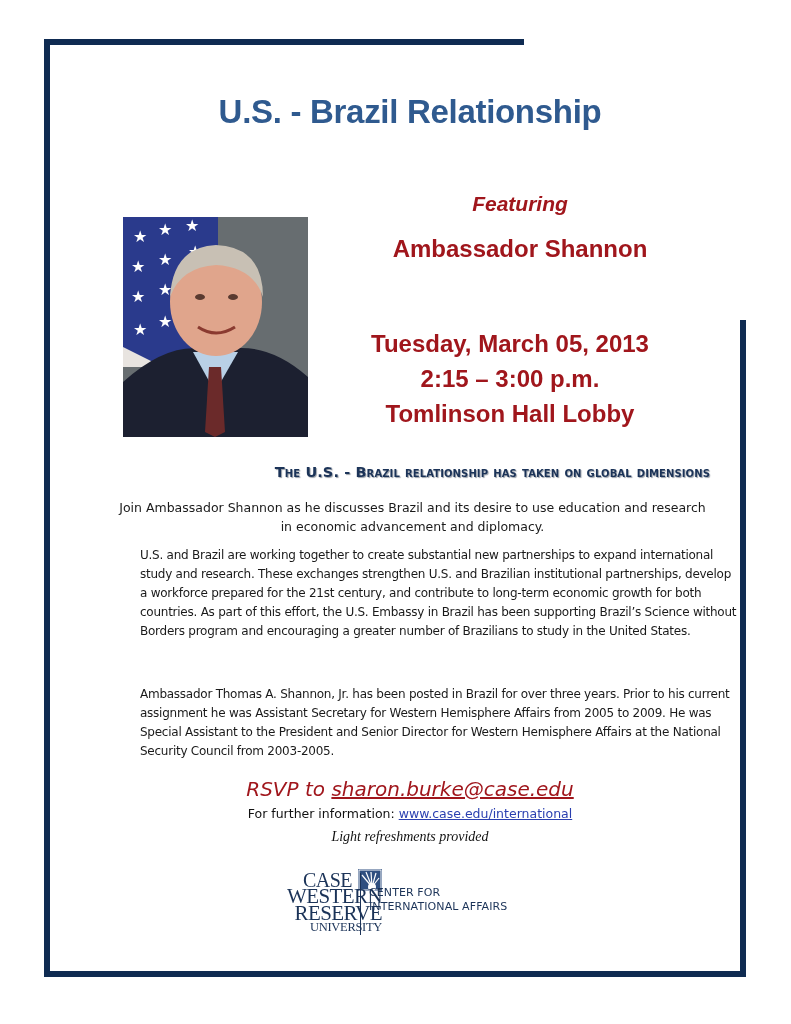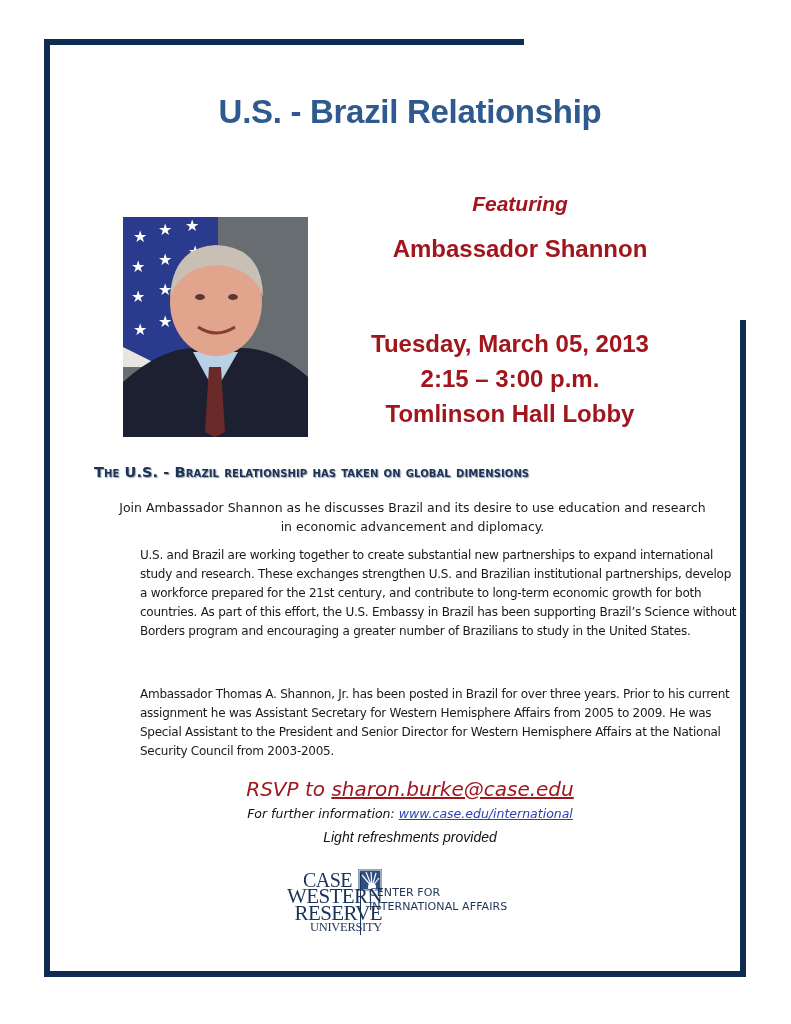--- a/index.html
+++ b/index.html
@@ -88,23 +88,23 @@
       width: 380px;
       text-align: center;
       color: #a0161c;
       font-weight: bold;
       font-size: 24px;
       line-height: 35px;
     }
 
     .subheading {
       position: absolute;
-      left: 94px; top: 464px;
+      left: 110px; top: 464px;
       width: 600px;
-      text-align: left;
+      text-align: right;
       color: #1b3358;
       font-family: "DejaVu Sans", sans-serif;
       font-weight: bold;
       font-size: 14.5px;
       font-variant: small-caps;
       letter-spacing: 0.1px;
       text-shadow: 1px 1px 1px #9aa0a8;
       white-space: nowrap;
     }
 
@@ -146,33 +146,32 @@
     }
     .rsvp a { color: #a0161c; text-decoration: underline; }
 
     .further {
       position: absolute;
       left: 200px; top: 805px;
       width: 420px;
       text-align: center;
       color: #111;
       font-family: "DejaVu Sans", sans-serif;
-      font-style: italic;
       font-size: 12.5px;
       line-height: 18px;
     }
     .further a { color: #2a3fb0; text-decoration: underline; }
 
     .refresh {
       position: absolute;
       left: 200px; top: 827px;
       width: 420px;
       text-align: center;
       color: #111;
-      font-family: Liberation Sans, sans-serif;
+      font-family: Liberation Serif, serif;
       font-style: italic;
       font-size: 14px;
       line-height: 20px;
     }
 
     .logo {
       position: absolute;
       left: 272px; top: 868px;
       width: 110px; height: 68px;
     }

